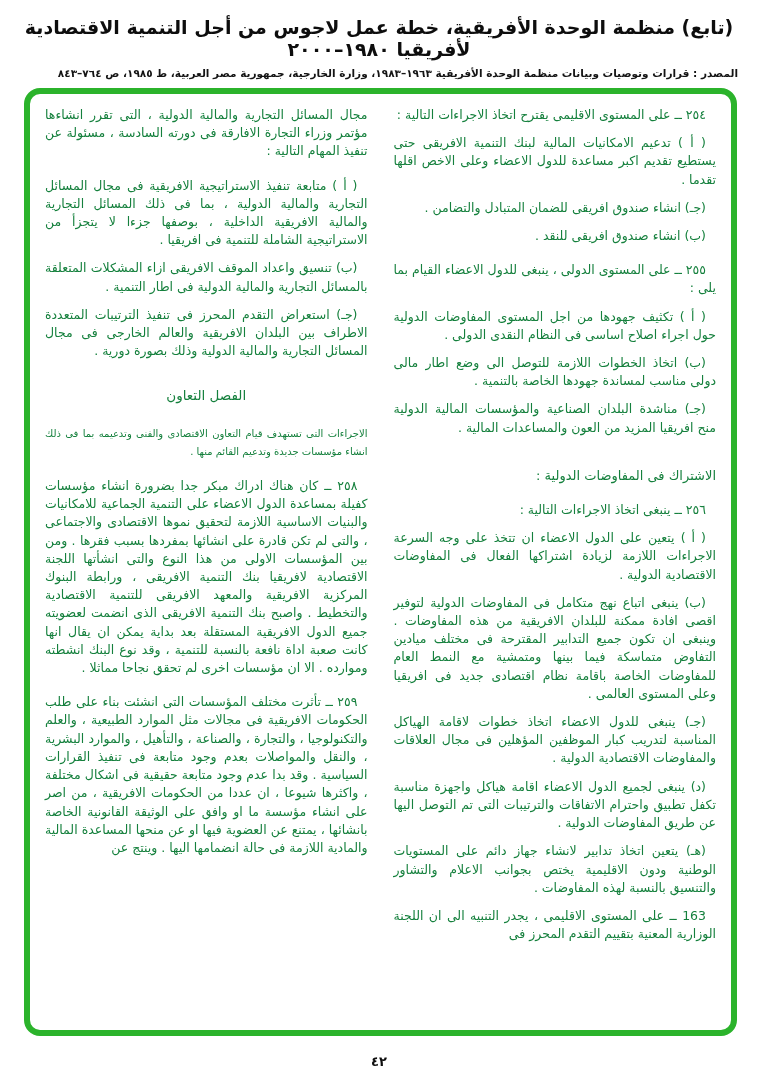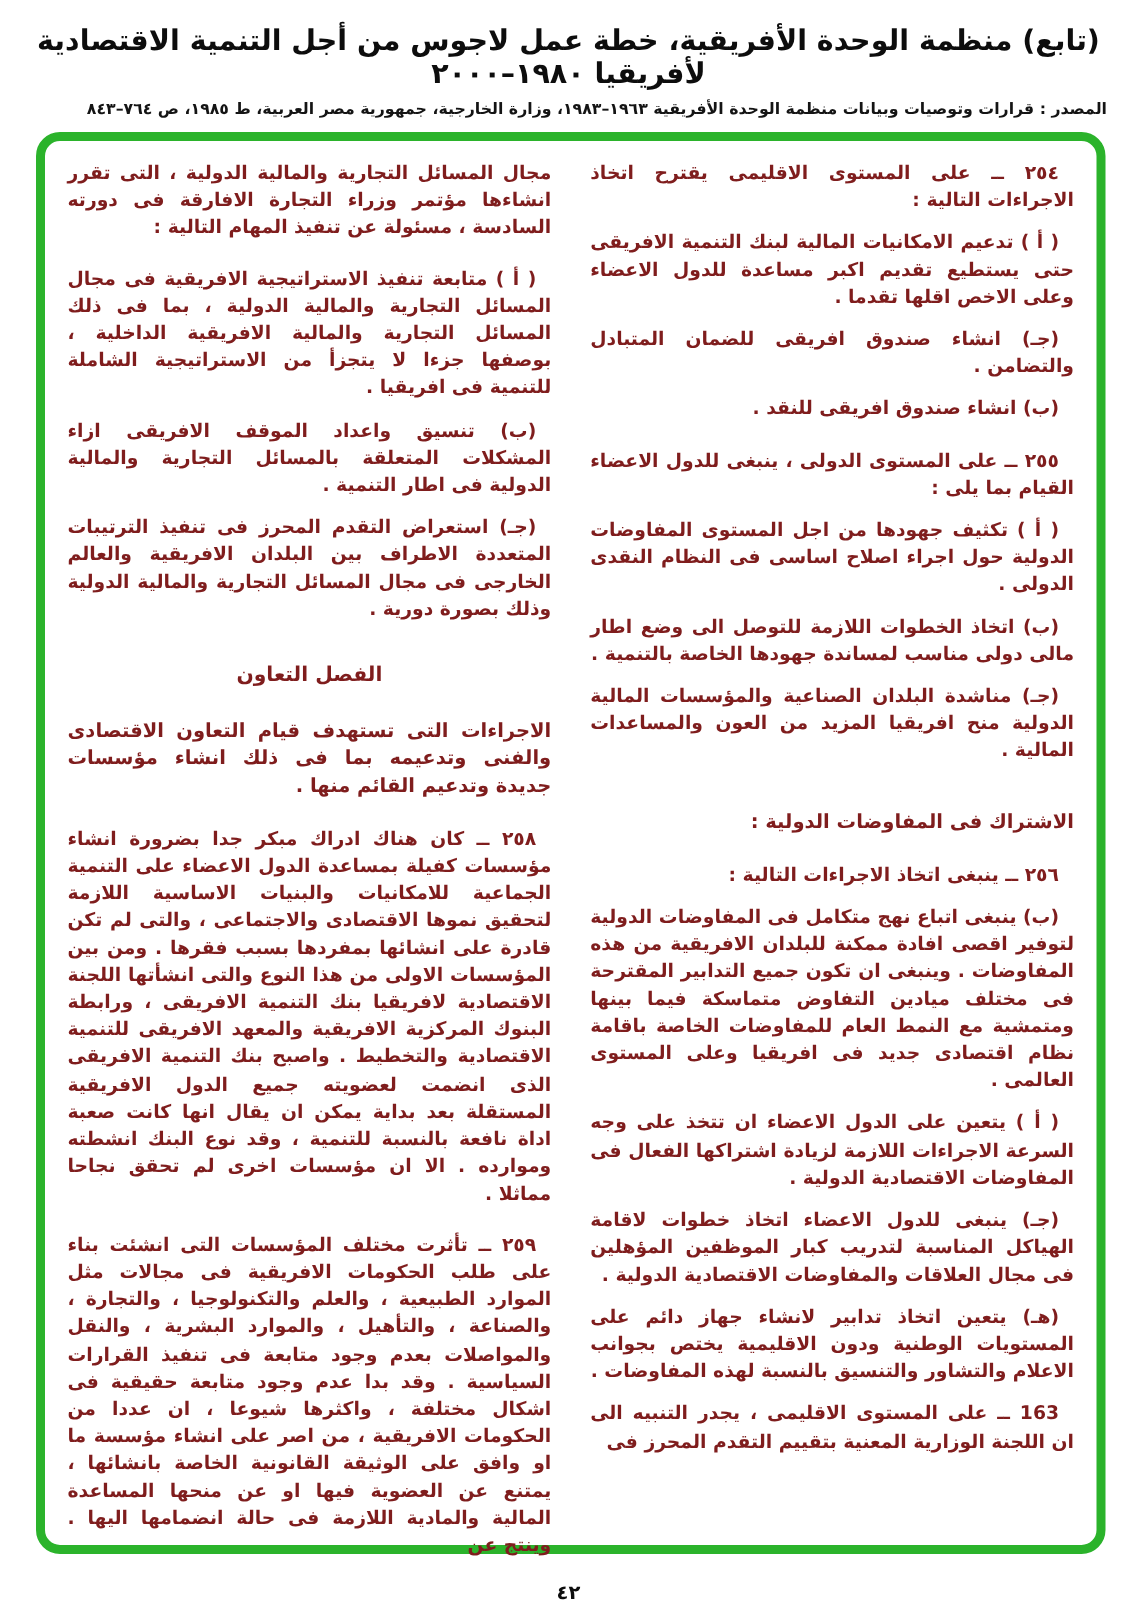--- a/index.html
+++ b/index.html
@@ -50,41 +50,41 @@
     background: #ffffff;
     display: flex;
     direction: rtl;           
     gap: 26px;
     padding: 12px 15px 10px 15px;
   }
   .col {
     flex: 1 1 0;
     direction: rtl;
     font-size: 12.5px;
-    font-weight: bold;
+    font-weight: normal;
     line-height: 18.2px;
-    color: #7f1d1d;
+    color: #15803d;
   }
   .blk { margin: 0 0 10px 0; }
   .blk.p {
     text-align: justify;
     text-indent: 10px;
   }
   .blk.cont {
     text-align: justify;
     text-indent: 0;
   }
   .blk.chapter {
     text-align: center;
     font-size: 13.5px;
     margin: 26px 0 20px 0;
   }
   .blk.subtitle {
     text-align: justify;
-    font-size: 13px;
+    font-size: 10px;
     margin: 0 0 16px 0;
   }
   .blk.section {
     text-align: right;
     font-size: 13px;
     margin: 30px 0 16px 0;
   }
   .gap-before { margin-top: 16px; }
   
   .page-footer {
@@ -113,23 +113,24 @@
       <p class="blk p">٢٥٤ ــ على المستوى الاقليمى يقترح اتخاذ الاجراءات التالية :</p>
       <p class="blk p">( أ ) تدعيم الامكانيات المالية لبنك التنمية الافريقى حتى يستطيع تقديم اكبر مساعدة للدول الاعضاء وعلى الاخص اقلها تقدما .</p>
       <p class="blk p">(جـ) انشاء صندوق افريقى للضمان المتبادل والتضامن .</p>
       <p class="blk p">(ب) انشاء صندوق افريقى للنقد .</p>
       <p class="blk p gap-before">٢٥٥ ــ على المستوى الدولى ، ينبغى للدول الاعضاء القيام بما يلى :</p>
       <p class="blk p">( أ ) تكثيف جهودها من اجل المستوى المفاوضات الدولية حول اجراء اصلاح اساسى فى النظام النقدى الدولى .</p>
       <p class="blk p">(ب) اتخاذ الخطوات اللازمة للتوصل الى وضع اطار مالى دولى مناسب لمساندة جهودها الخاصة بالتنمية .</p>
       <p class="blk p">(جـ) مناشدة البلدان الصناعية والمؤسسات المالية الدولية منح افريقيا المزيد من العون والمساعدات المالية .</p>
       <p class="blk section">الاشتراك فى المفاوضات الدولية :</p>
       <p class="blk p">٢٥٦ ــ ينبغى اتخاذ الاجراءات التالية :</p>
+      <p class="blk p">( أ ) يتعين على الدول الاعضاء ان تتخذ على وجه السرعة الاجراءات اللازمة لزيادة اشتراكها الفعال فى المفاوضات الاقتصادية الدولية .</p>
       <p class="blk p">(ب) ينبغى اتباع نهج متكامل فى المفاوضات الدولية لتوفير اقصى افادة ممكنة للبلدان الافريقية من هذه المفاوضات . وينبغى ان تكون جميع التدابير المقترحة فى مختلف ميادين التفاوض متماسكة فيما بينها ومتمشية مع النمط العام للمفاوضات الخاصة باقامة نظام اقتصادى جديد فى افريقيا وعلى المستوى العالمى .</p>
-      <p class="blk p">( أ ) يتعين على الدول الاعضاء ان تتخذ على وجه السرعة الاجراءات اللازمة لزيادة اشتراكها الفعال فى المفاوضات الاقتصادية الدولية .</p>
       <p class="blk p">(جـ) ينبغى للدول الاعضاء اتخاذ خطوات لاقامة الهياكل المناسبة لتدريب كبار الموظفين المؤهلين فى مجال العلاقات والمفاوضات الاقتصادية الدولية .</p>
+      <p class="blk p">(د) ينبغى لجميع الدول الاعضاء اقامة هياكل واجهزة مناسبة تكفل تطبيق واحترام الاتفاقات والترتيبات التى تم التوصل اليها عن طريق المفاوضات الدولية .</p>
       <p class="blk p">(هـ) يتعين اتخاذ تدابير لانشاء جهاز دائم على المستويات الوطنية ودون الاقليمية يختص بجوانب الاعلام والتشاور والتنسيق بالنسبة لهذه المفاوضات .</p>
       <p class="blk p">163 ــ على المستوى الاقليمى ، يجدر التنبيه الى ان اللجنة الوزارية المعنية بتقييم التقدم المحرز فى</p>
     </div>
   <div class="col" id="col-left">
       <p class="blk cont">مجال المسائل التجارية والمالية الدولية ، التى تقرر انشاءها مؤتمر وزراء التجارة الافارقة فى دورته السادسة ، مسئولة عن تنفيذ المهام التالية :</p>
       <p class="blk p gap-before">( أ ) متابعة تنفيذ الاستراتيجية الافريقية فى مجال المسائل التجارية والمالية الدولية ، بما فى ذلك المسائل التجارية والمالية الافريقية الداخلية ، بوصفها جزءا لا يتجزأ من الاستراتيجية الشاملة للتنمية فى افريقيا .</p>
       <p class="blk p">(ب) تنسيق واعداد الموقف الافريقى ازاء المشكلات المتعلقة بالمسائل التجارية والمالية الدولية فى اطار التنمية .</p>
       <p class="blk p">(جـ) استعراض التقدم المحرز فى تنفيذ الترتيبات المتعددة الاطراف بين البلدان الافريقية والعالم الخارجى فى مجال المسائل التجارية والمالية الدولية وذلك بصورة دورية .</p>
       <p class="blk chapter">الفصل التعاون</p>
       <p class="blk subtitle">الاجراءات التى تستهدف قيام التعاون الاقتصادى والفنى وتدعيمه بما فى ذلك انشاء مؤسسات جديدة وتدعيم القائم منها .</p>

